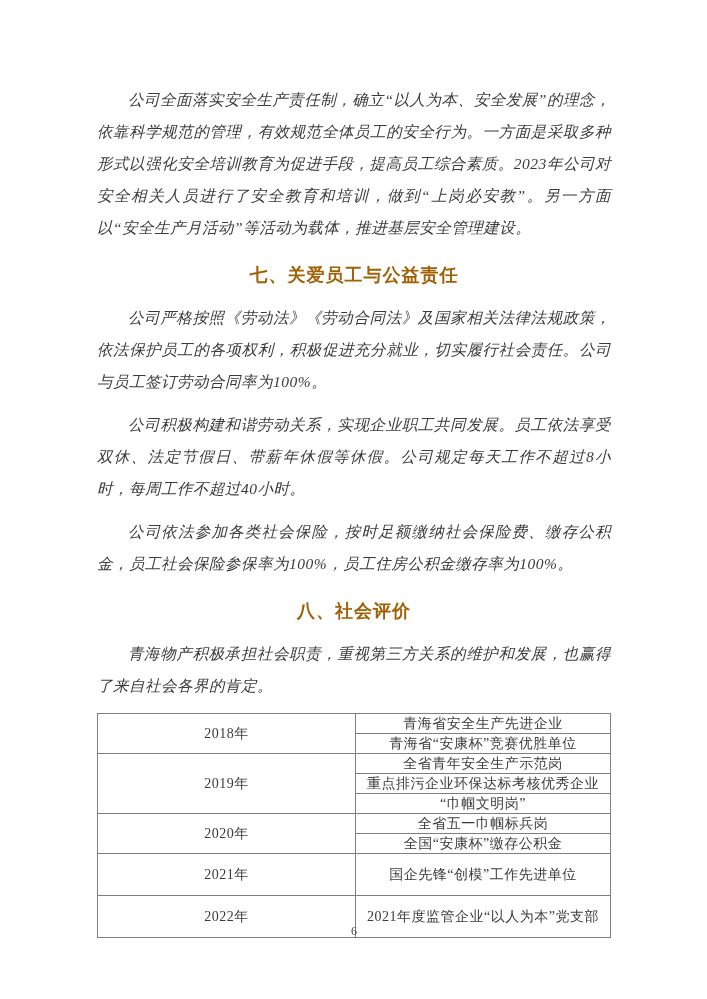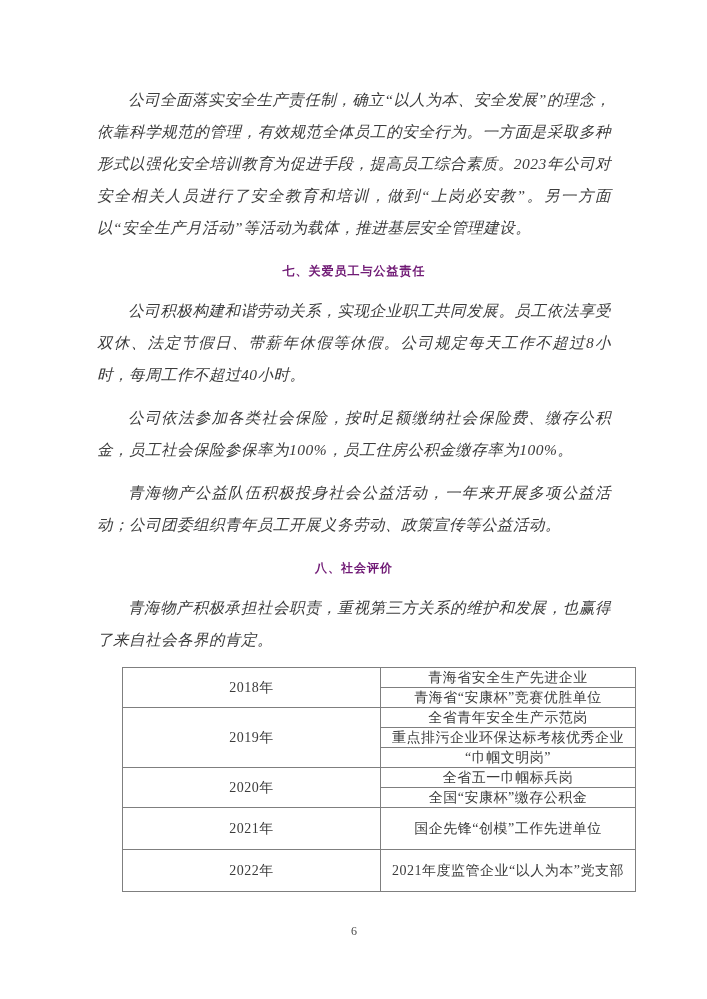--- a/index.html
+++ b/index.html
@@ -27,34 +27,33 @@
     line-height: 32px;
     text-align: justify;
     text-indent: 2em;
     margin: 0 0 11px 0;
     letter-spacing: 0.5px;
     font-style: italic;
   }
   h2.section-heading {
     font-family: "Liberation Sans", sans-serif;
     font-weight: bold;
-    font-size: 12px;
-    color: #701a75;
+    font-size: 18px;
+    color: #a16207;
     text-align: center;
     margin: 19px 0 15px 0;
     letter-spacing: 1px;
   }
   table.awards {
     width: 100%;
     border-collapse: collapse;
     table-layout: fixed;
     font-size: 14px;
     color: #3b3b3b;
     margin-top: 3px;
-    margin-left: 25px;
   }
   table.awards td {
     border: 1px solid #7f7f7f;
     text-align: center;
     vertical-align: middle;
     padding: 0 4px;
     height: 19px;
     letter-spacing: 0.5px;
   }
   table.awards col.year-col { width: 50.3%; }
@@ -71,26 +70,26 @@
 </style>
 </head>
 <body>
 
 <div class="page">
 
   <p class="body-para">公司全面落实安全生产责任制，确立“以人为本、安全发展”的理念，依靠科学规范的管理，有效规范全体员工的安全行为。一方面是采取多种形式以强化安全培训教育为促进手段，提高员工综合素质。2023年公司对安全相关人员进行了安全教育和培训，做到“上岗必安教”。另一方面以“安全生产月活动”等活动为载体，推进基层安全管理建设。</p>
 
   <h2 class="section-heading">七、关爱员工与公益责任</h2>
 
+  <p class="body-para">公司严格按照《劳动法》《劳动合同法》及国家相关法律法规政策，依法保护员工的各项权利，积极促进充分就业，切实履行社会责任。公司与员工签订劳动合同率为100%。</p>
 
   <p class="body-para">公司积极构建和谐劳动关系，实现企业职工共同发展。员工依法享受双休、法定节假日、带薪年休假等休假。公司规定每天工作不超过8小时，每周工作不超过40小时。</p>
 
   <p class="body-para">公司依法参加各类社会保险，按时足额缴纳社会保险费、缴存公积金，员工社会保险参保率为100%，员工住房公积金缴存率为100%。</p>
 
-  <p class="body-para">青海物产公益队伍积极投身社会公益活动，一年来开展多项公益活动；公司团委组织青年员工开展义务劳动、政策宣传等公益活动。</p>
 
   <h2 class="section-heading">八、社会评价</h2>
 
   <p class="body-para">青海物产积极承担社会职责，重视第三方关系的维护和发展，也赢得了来自社会各界的肯定。</p>
 
   <table class="awards">
     <colgroup>
       <col class="year-col">
       <col class="award-col">
     </colgroup>

